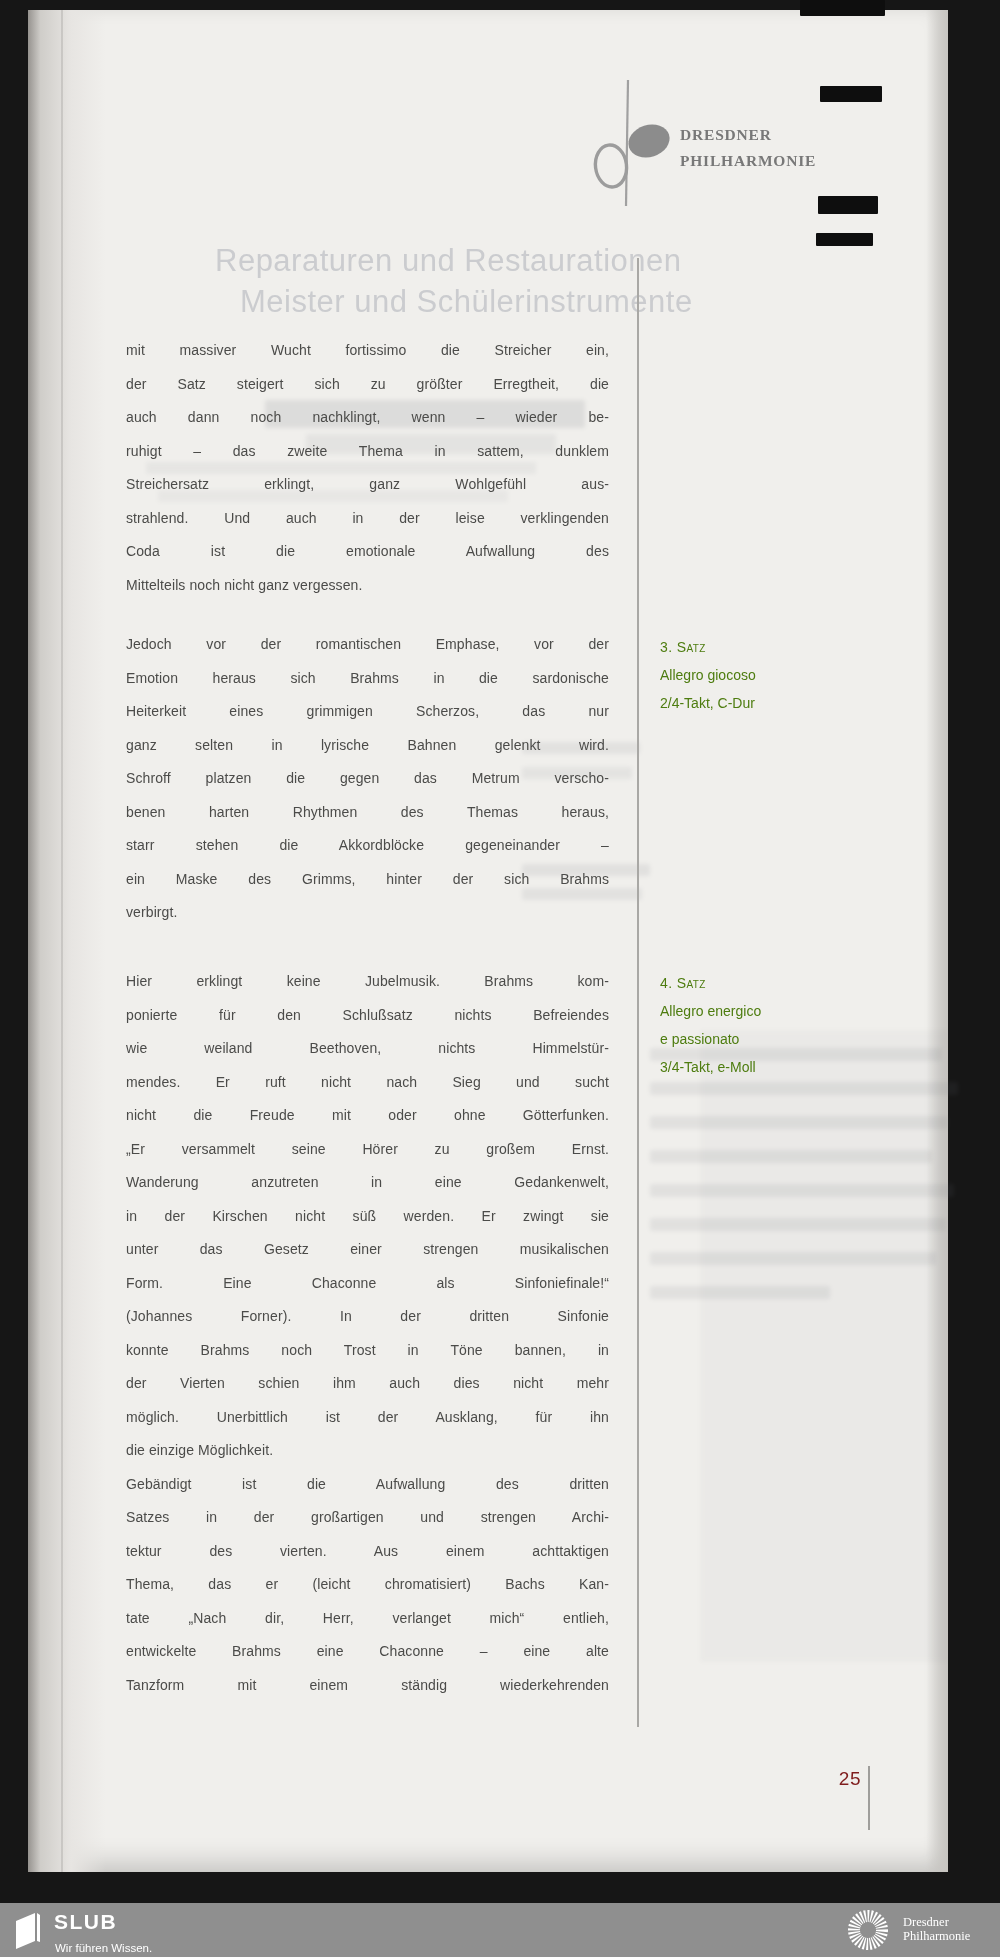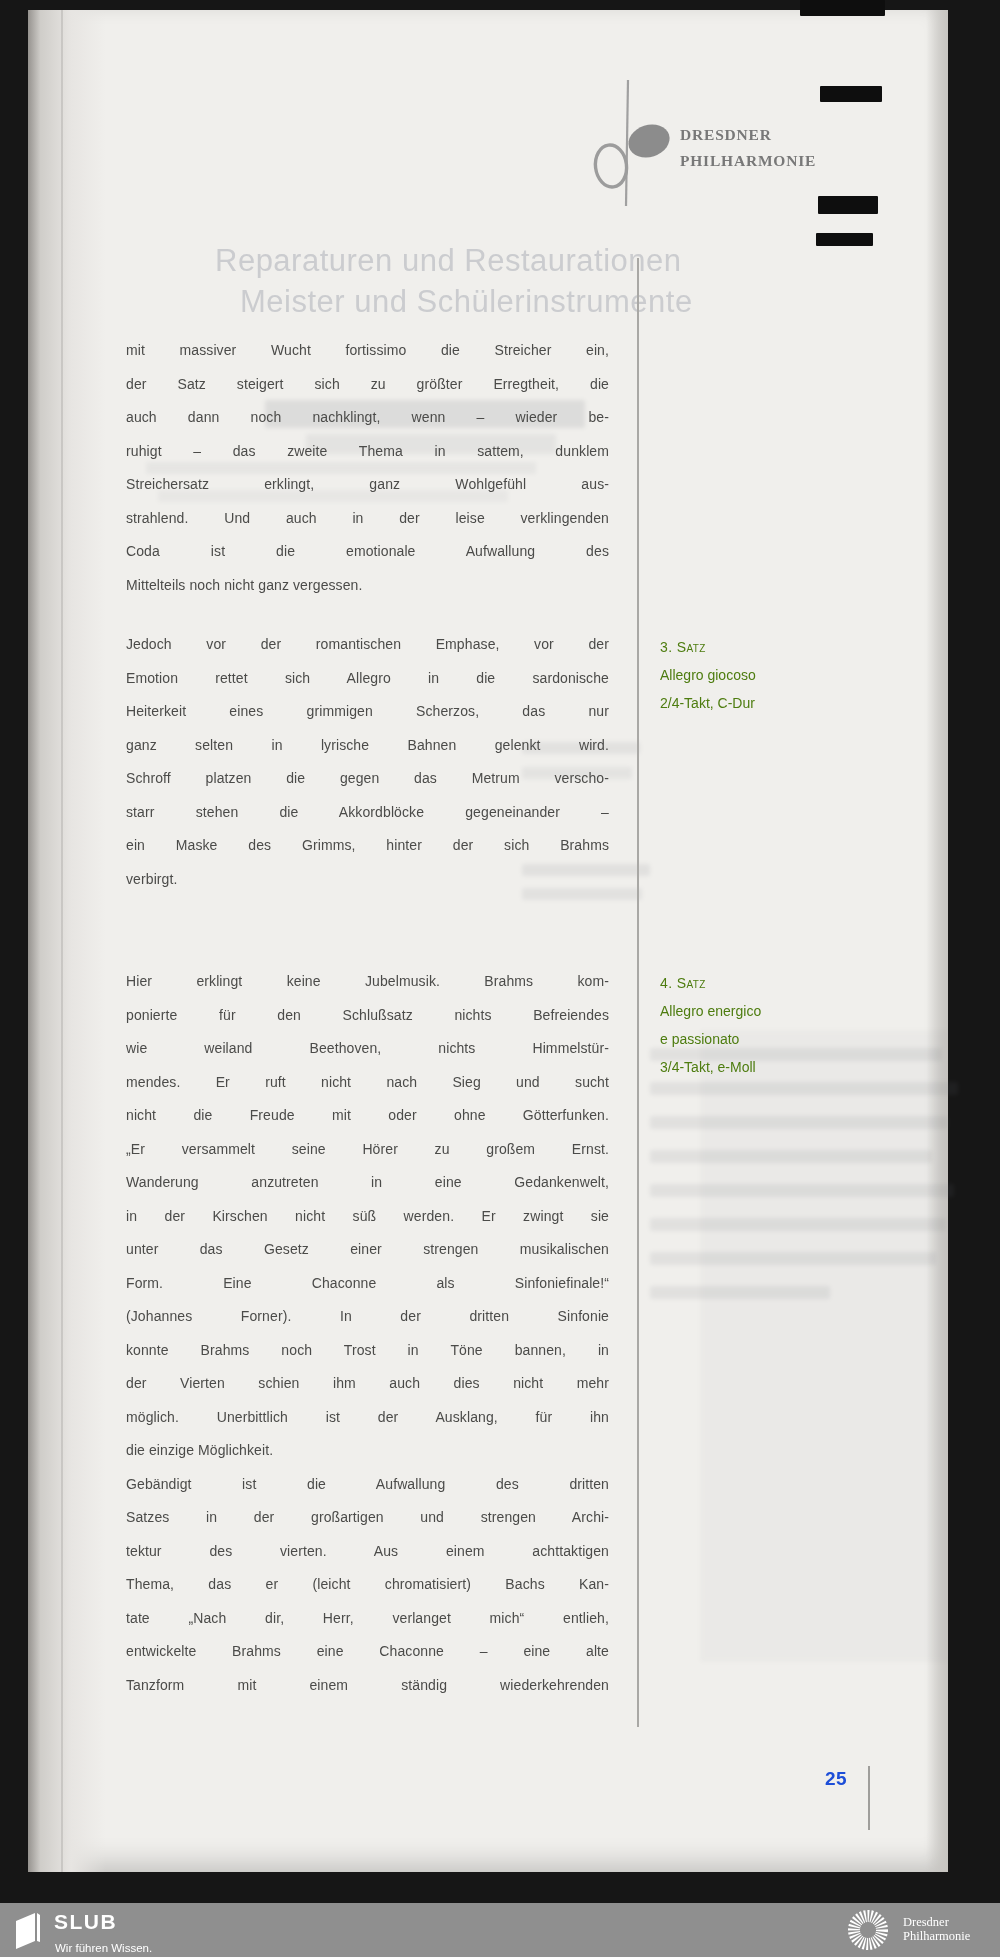--- a/index.html
+++ b/index.html
@@ -44,21 +44,21 @@
     text-align-last:justify; letter-spacing:0.1px; white-space:nowrap; overflow:visible;
   }
   .line.flush { text-align-last:left; }
   .col-rule { position:absolute; left:609px; top:248px; width:2px; height:1469px; background:#a9a8a5; }
   
   .note { position:absolute; left:632px; width:240px; color:#4d7c0f; font-size:14px; line-height:28px; }
   .note-head { font-variant:small-caps; letter-spacing:0.4px; }
   
   .pagenum {
     position:absolute; left:797px; top:1758px; width:36px;
-    font-size:19px; font-weight:700; color:#1d4ed8; letter-spacing:0.5px;
+    font-size:19px; font-weight:400; color:#7f1d1d; text-align:right; letter-spacing:0.5px;
   }
   .pagenum-rule { position:absolute; left:840px; top:1756px; width:2px; height:64px; background:#9f9e9b; }
   
   .footer { position:absolute; left:0; top:1903px; width:1000px; height:54px; background:#8f8f8f; }
   .slub-icon { position:absolute; left:13px; top:6px; }
   .slub-word {
     position:absolute; left:54px; top:7px; color:#ffffff;
     font-size:21px; font-weight:700; letter-spacing:1.5px;
   }
   .slub-tag { position:absolute; left:55px; top:39px; color:#ffffff; font-size:11.5px; }
@@ -117,24 +117,25 @@
         <div class="line">der Satz steigert sich zu größter Erregtheit, die</div>
         <div class="line">auch dann noch nachklingt, wenn – wieder be-</div>
         <div class="line">ruhigt – das zweite Thema in sattem, dunklem</div>
         <div class="line">Streichersatz erklingt, ganz Wohlgefühl aus-</div>
         <div class="line">strahlend. Und auch in der leise verklingenden</div>
         <div class="line">Coda ist die emotionale Aufwallung des</div>
         <div class="line flush">Mittelteils noch nicht ganz vergessen.</div>
       </div>
     <div class="para" style="top:618px;">
         <div class="line">Jedoch vor der romantischen Emphase, vor der</div>
-        <div class="line">Emotion rettet sich Allegro in die sardonische</div>
+        <div class="line">Emotion heraus sich Brahms in die sardonische</div>
         <div class="line">Heiterkeit eines grimmigen Scherzos, das nur</div>
         <div class="line">ganz selten in lyrische Bahnen gelenkt wird.</div>
         <div class="line">Schroff platzen die gegen das Metrum verscho-</div>
+        <div class="line">benen harten Rhythmen des Themas heraus,</div>
         <div class="line">starr stehen die Akkordblöcke gegeneinander –</div>
         <div class="line">ein Maske des Grimms, hinter der sich Brahms</div>
         <div class="line flush">verbirgt.</div>
       </div>
     <div class="para" style="top:955px;">
         <div class="line">Hier erklingt keine Jubelmusik. Brahms kom-</div>
         <div class="line">ponierte für den Schlußsatz nichts Befreiendes</div>
         <div class="line">wie weiland Beethoven, nichts Himmelstür-</div>
         <div class="line">mendes. Er ruft nicht nach Sieg und sucht</div>
         <div class="line">nicht die Freude mit oder ohne Götterfunken.</div>

